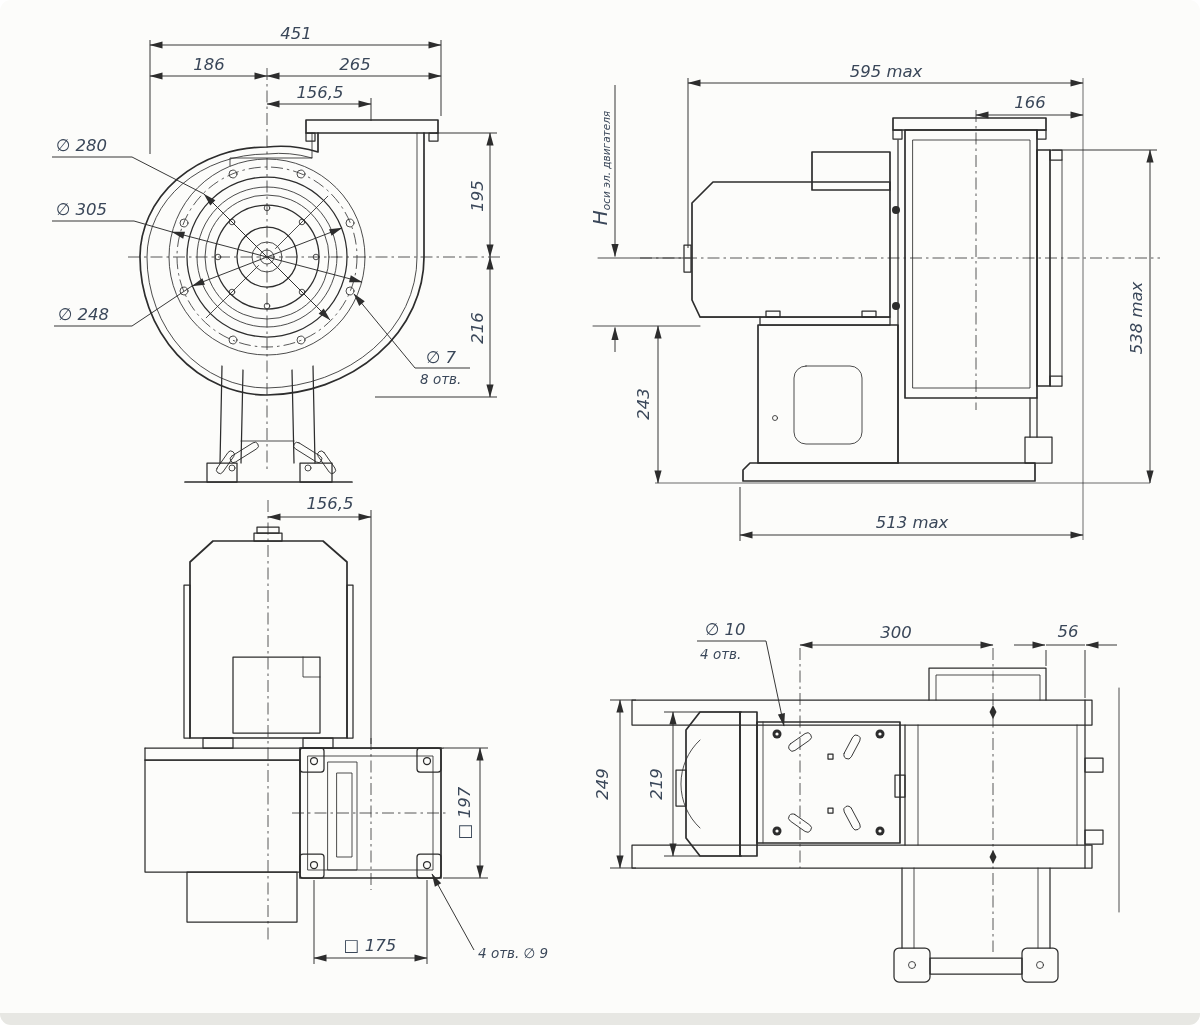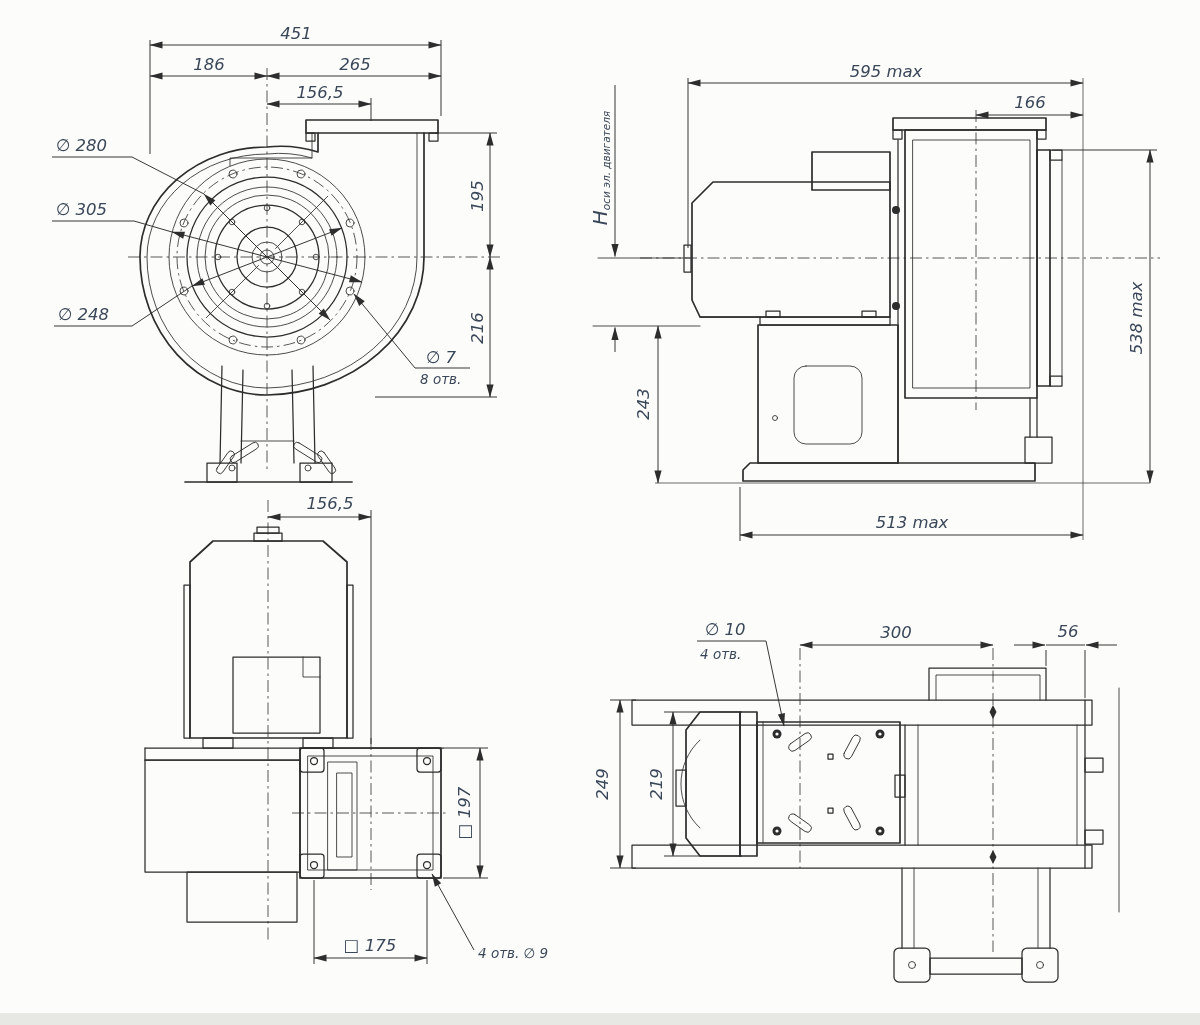--- a/index.html
+++ b/index.html
@@ -1,17 +1,17 @@
 <!DOCTYPE html>
 <html style="--line: #2d2d2d; --dimtext: #3a4759; --bg: #fcfcfa; --edge: #e7e7e3;"><head>
 <meta charset="utf-8">
 <style>
   html,body{margin:0;padding:0;background:#ffffff;}
   .stage{position:relative;width:1200px;height:1025px;background:var(--bg,#fcfcfa);overflow:hidden;
-         font-family:"DejaVu Sans",sans-serif;}
+         font-family:"DejaVu Sans",sans-serif;border-radius:11px;}
   svg{position:absolute;left:0;top:0;}
   
   .thick{fill:none;stroke:var(--line,#2d2d2d);stroke-width:1.7;stroke-linejoin:round;stroke-linecap:round;}
   .med{fill:none;stroke:var(--line,#2d2d2d);stroke-width:1.25;stroke-linejoin:round;stroke-linecap:round;}
   .thin{fill:none;stroke:var(--line,#2d2d2d);stroke-width:.85;stroke-linejoin:round;stroke-linecap:round;}
   .xthin{fill:none;stroke:var(--line,#2d2d2d);stroke-width:.7;}
   .dd{fill:none;stroke:var(--line,#2d2d2d);stroke-width:.8;stroke-dasharray:12 4 2.5 4;}
   .dim{fill:none;stroke:var(--line,#2d2d2d);stroke-width:.95;}
   .arr{fill:var(--line,#2d2d2d);stroke:none;}
   .dot{fill:var(--line,#2d2d2d);stroke:none;}

